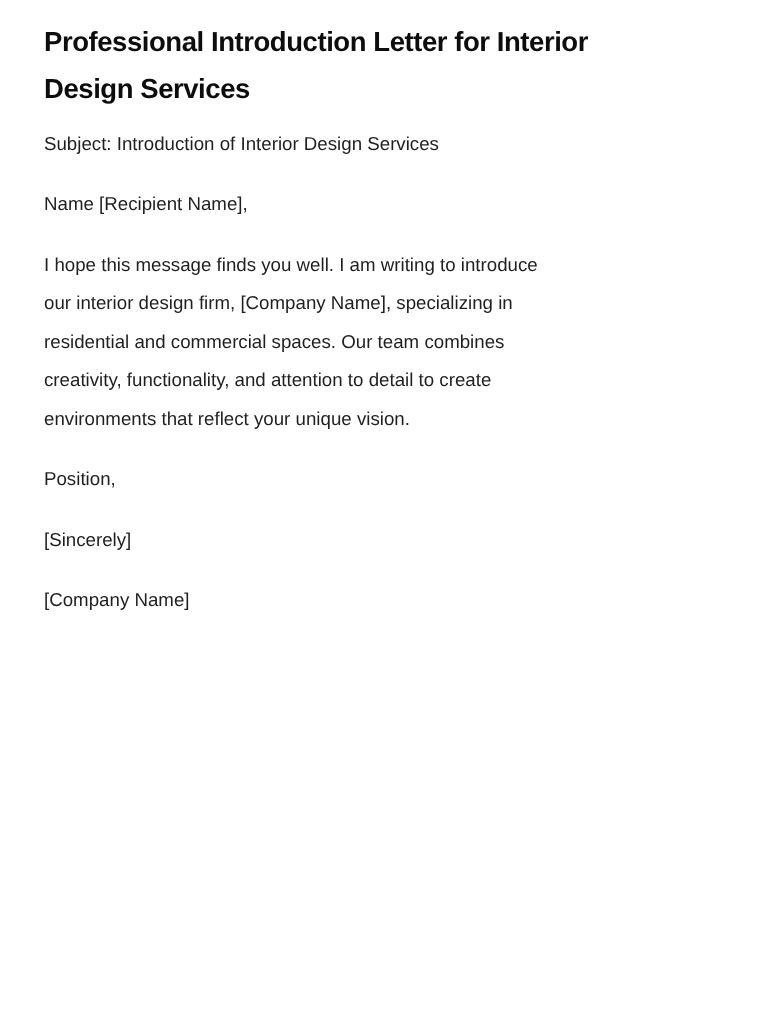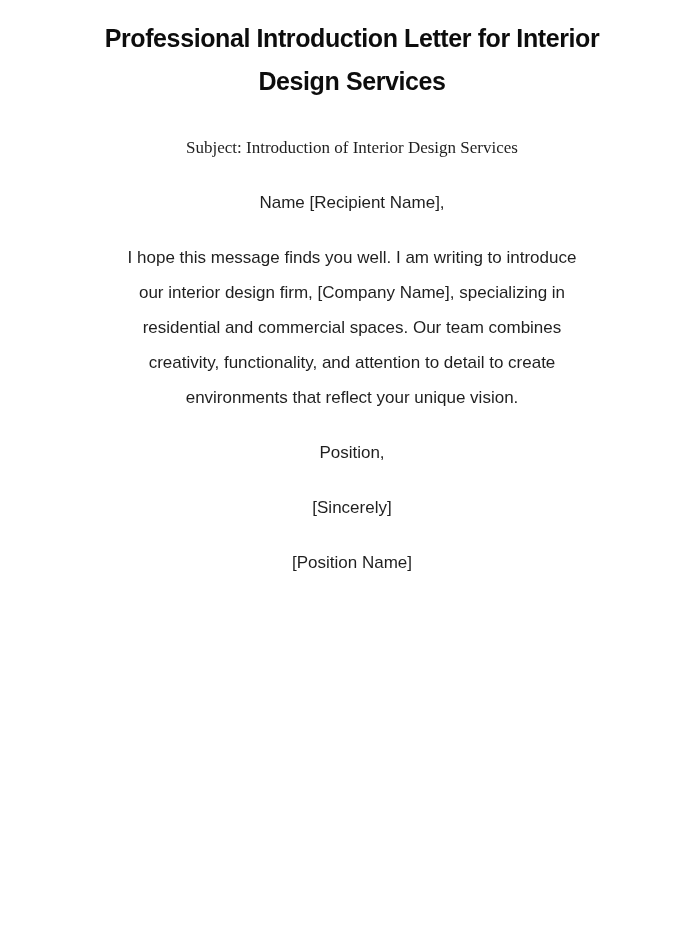--- a/index.html
+++ b/index.html
@@ -11,38 +11,36 @@
     height: 936px;
     background: #ffffff;
     color: #1f1f1f;
     font-family: "Liberation Sans", sans-serif;
     font-size: 17px;
     line-height: 35px;
     overflow: hidden;
   }
   .doc {
     padding: 0 36px 0 40px;
-    text-align: center;
   }
   h1.title {
     font-size: 25px;
     line-height: 43px;
     font-weight: 700;
     letter-spacing: -0.4px;
     color: #0d0d0d;
     margin: 17px 0 0 0;
     white-space: pre;
   }
   p {
     margin: 20px 0;
     white-space: pre;
   }
   p.subject {
-    margin-top: 27px;
-    font-family: Liberation Serif, serif;
+    margin-top: 10px;
   }
 </style>
 </head>
 <body>
 
 <main class="doc">
   <h1 class="title">Professional Introduction Letter for Interior
 Design Services</h1>
 
   <p class="subject">Subject: Introduction of Interior Design Services</p>
@@ -55,15 +53,15 @@
 creativity, functionality, and attention to detail to create
 environments that reflect your unique vision.</p>
 
 
 
   <p>Position,</p>
 
 
   <p>[Sincerely]</p>
 
-  <p>[Position Name]</p>
+  <p>[Company Name]</p>
 
 </main>
 
 </body></html>

